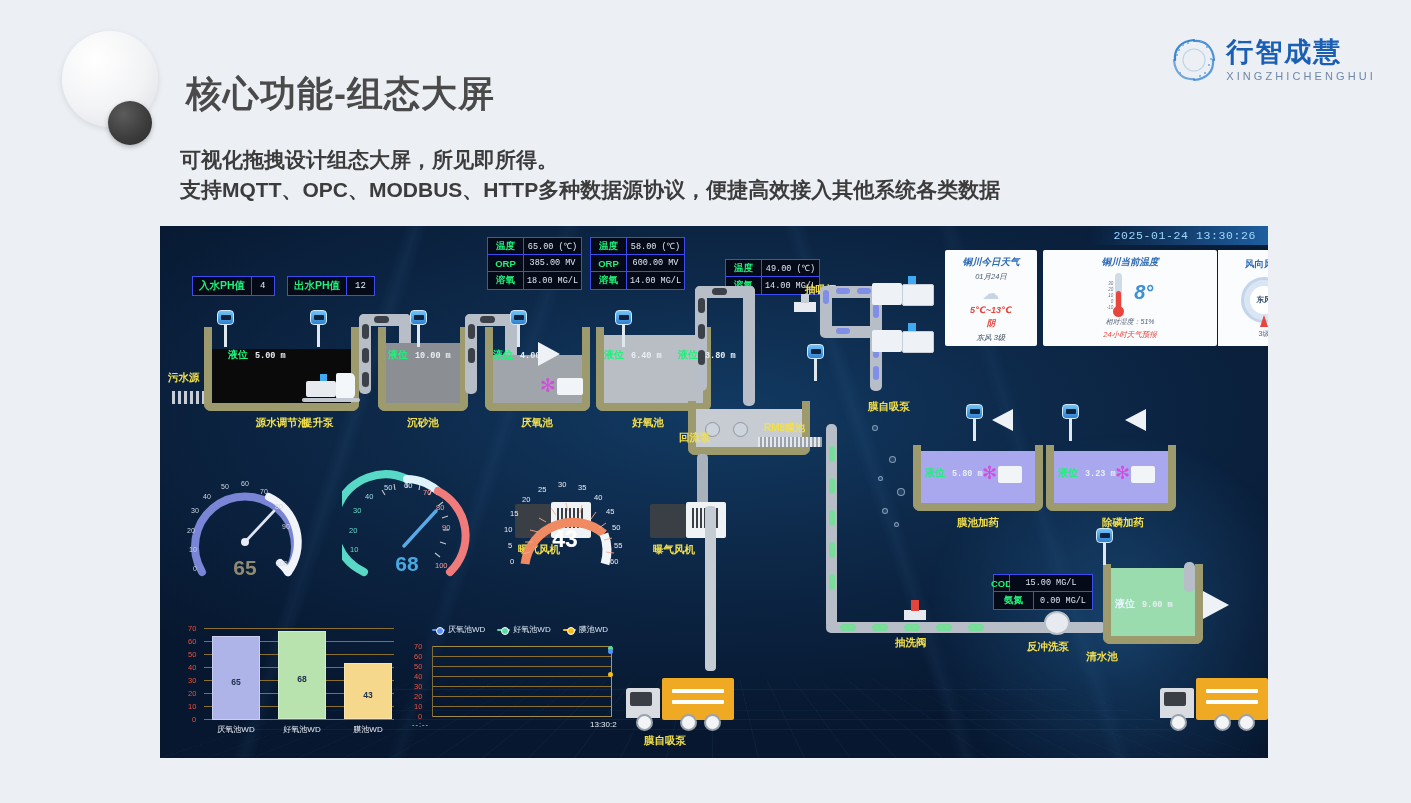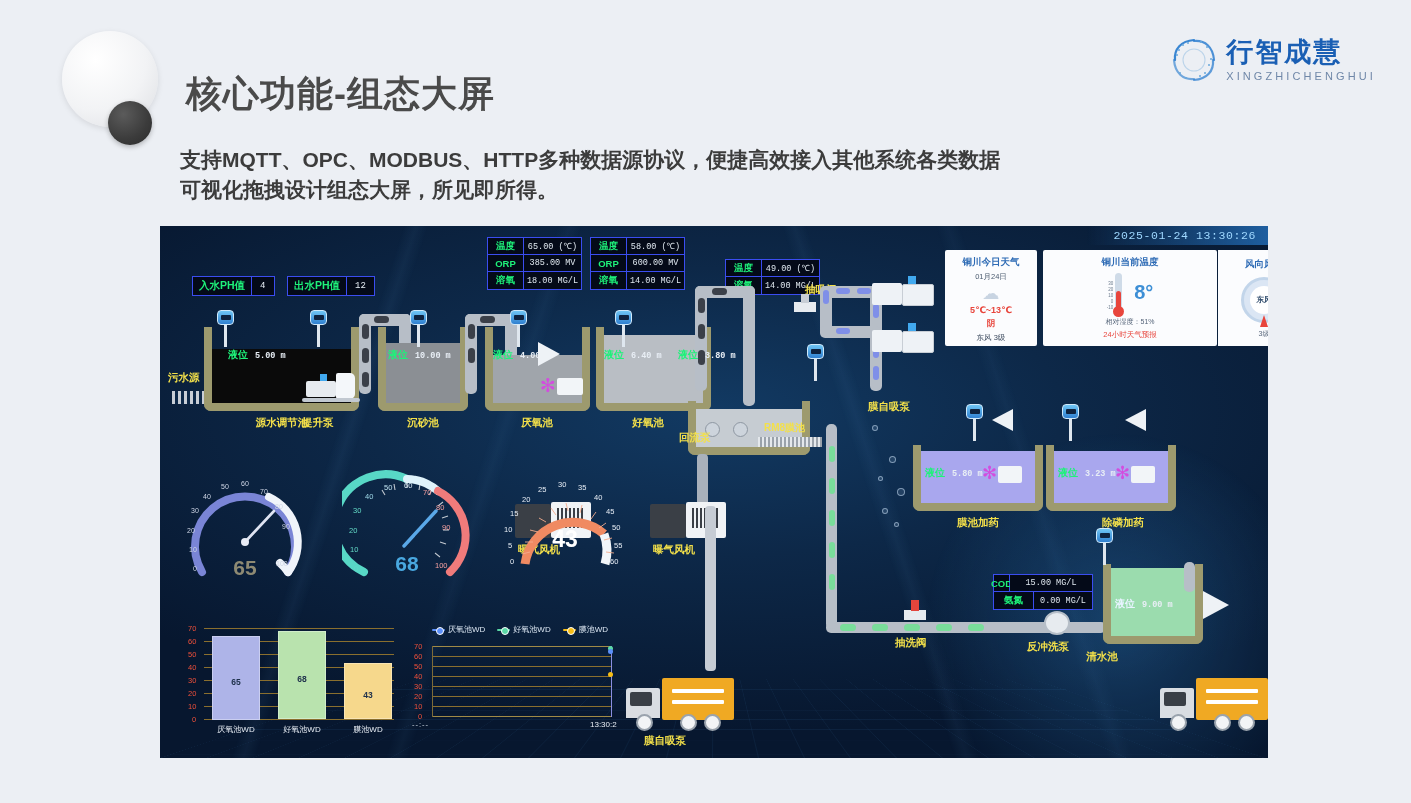--- a/index.html
+++ b/index.html
@@ -146,21 +146,21 @@
   .axis-lbl{position:absolute;font-size:7.5px;color:#f0503a;font-family:"Liberation Sans",sans-serif;}
   .gridline{position:absolute;height:1px;background:#8a6f2e;}
   .bar{position:absolute;border:1px solid rgba(255,255,255,.35);}
   .bar-val{position:absolute;font-size:8.5px;color:#20324c;font-weight:bold;left:50%;transform:translateX(-50%);}
   .cat-lbl{position:absolute;font-size:8px;color:#e8eef5;white-space:nowrap;left:50%;transform:translateX(-50%);}
   .legend-item{display:flex;align-items:center;gap:3px;font-size:8px;color:#dbe6f2;white-space:nowrap;}
   .legend-dash{width:13px;height:2px;border-radius:1px;position:relative;}
   .legend-dash::after{content:"";position:absolute;left:4px;top:-2px;width:6px;height:6px;border-radius:50%;background:inherit;border:1px solid #fff;}
 
   
-  .wcard{position:absolute;background:#fbfcfe;border-radius:2px;}
+  .wcard{position:absolute;background:#fbfcfe;border-radius:2px;font-style:italic;}
   .wtitle{font-size:9.5px;color:#2e6bb5;font-weight:bold;text-align:center;}
   .wsub{font-size:7.5px;color:#4a5a6e;text-align:center;}
   .wtemp-range{font-size:9px;color:#e8453c;font-weight:bold;text-align:center;}
   .wcond{font-size:8.5px;color:#e8453c;font-weight:bold;text-align:center;}
   .wwind{font-size:7.5px;color:#3c4a5e;text-align:center;}
   .bigtemp{font-size:20px;color:#3d8fd6;font-weight:bold;}
   .compass{width:46px;height:46px;border-radius:50%;background:#dbe6f4;border:3px solid #c2d5ea;display:flex;align-items:center;justify-content:center;}
   .compass-inner{width:28px;height:28px;border-radius:50%;background:#fff;display:flex;align-items:center;justify-content:center;font-size:7.5px;color:#2e4a6b;font-weight:bold;}
   
   .truck{position:absolute;}
@@ -172,22 +172,22 @@
   .bubble{position:absolute;border-radius:50%;border:1px solid rgba(210,230,250,.55);background:rgba(180,215,250,.12);}
 </style>
 </head>
 <body>
 
 <div id="deco-big"></div>
 <div id="deco-small"></div>
 
 <div id="page-title">核心功能-组态大屏</div>
 <div id="subtitle-block">
+  <div>可视化拖拽设计组态大屏，所见即所得。</div>
   <div>支持MQTT、OPC、MODBUS、HTTP多种数据源协议，便捷高效接入其他系统各类数据</div>
-  <div>可视化拖拽设计组态大屏，所见即所得。</div>
 </div>
 
 <div id="logo">
   <div id="logo-mark">
     <svg viewBox="0 0 56 56" width="56" height="56">
       <g fill="none" stroke="#2f7fd0" stroke-width="2.2" stroke-linecap="round">
         <path d="M28 8 C15 9 8 17 9 28" opacity=".95"></path>
         <path d="M48 28 C47 15 39 8 28 9" opacity=".85"></path>
         <path d="M28 48 C41 47 48 39 47 28" opacity=".75"></path>
         <path d="M8 28 C9 41 17 48 28 47" opacity=".65"></path>

